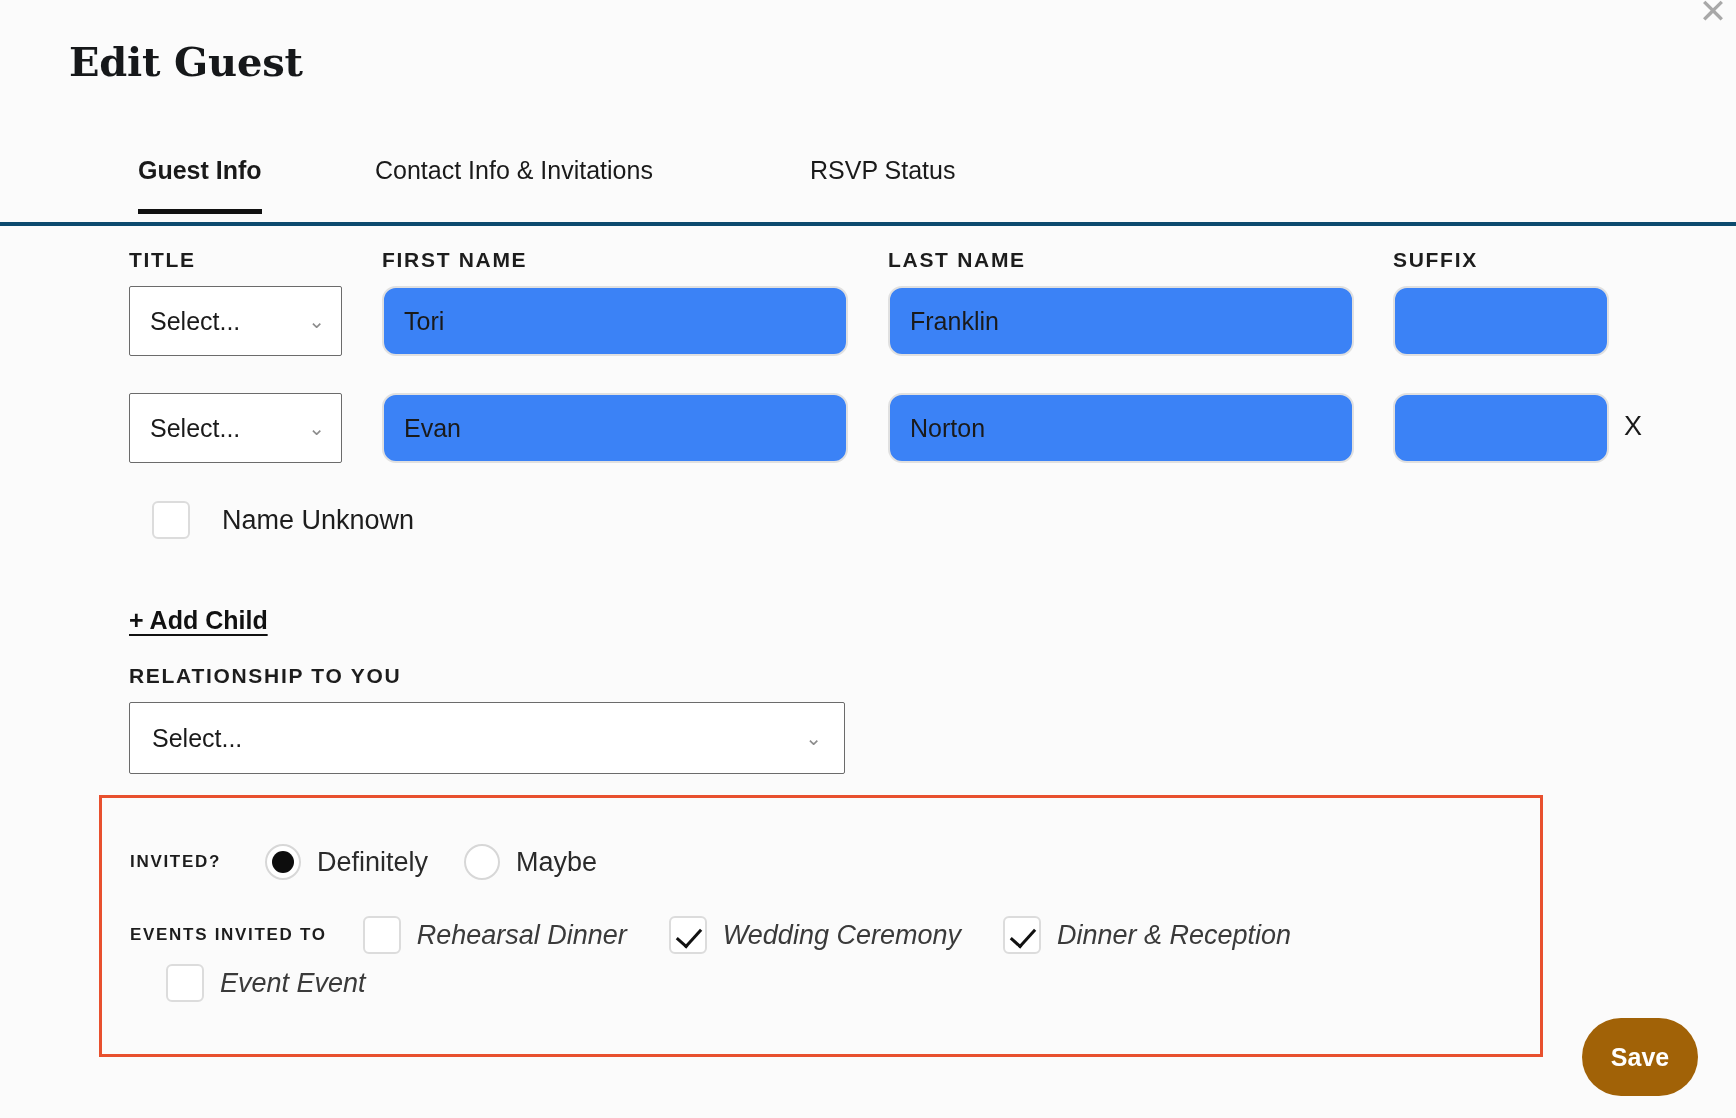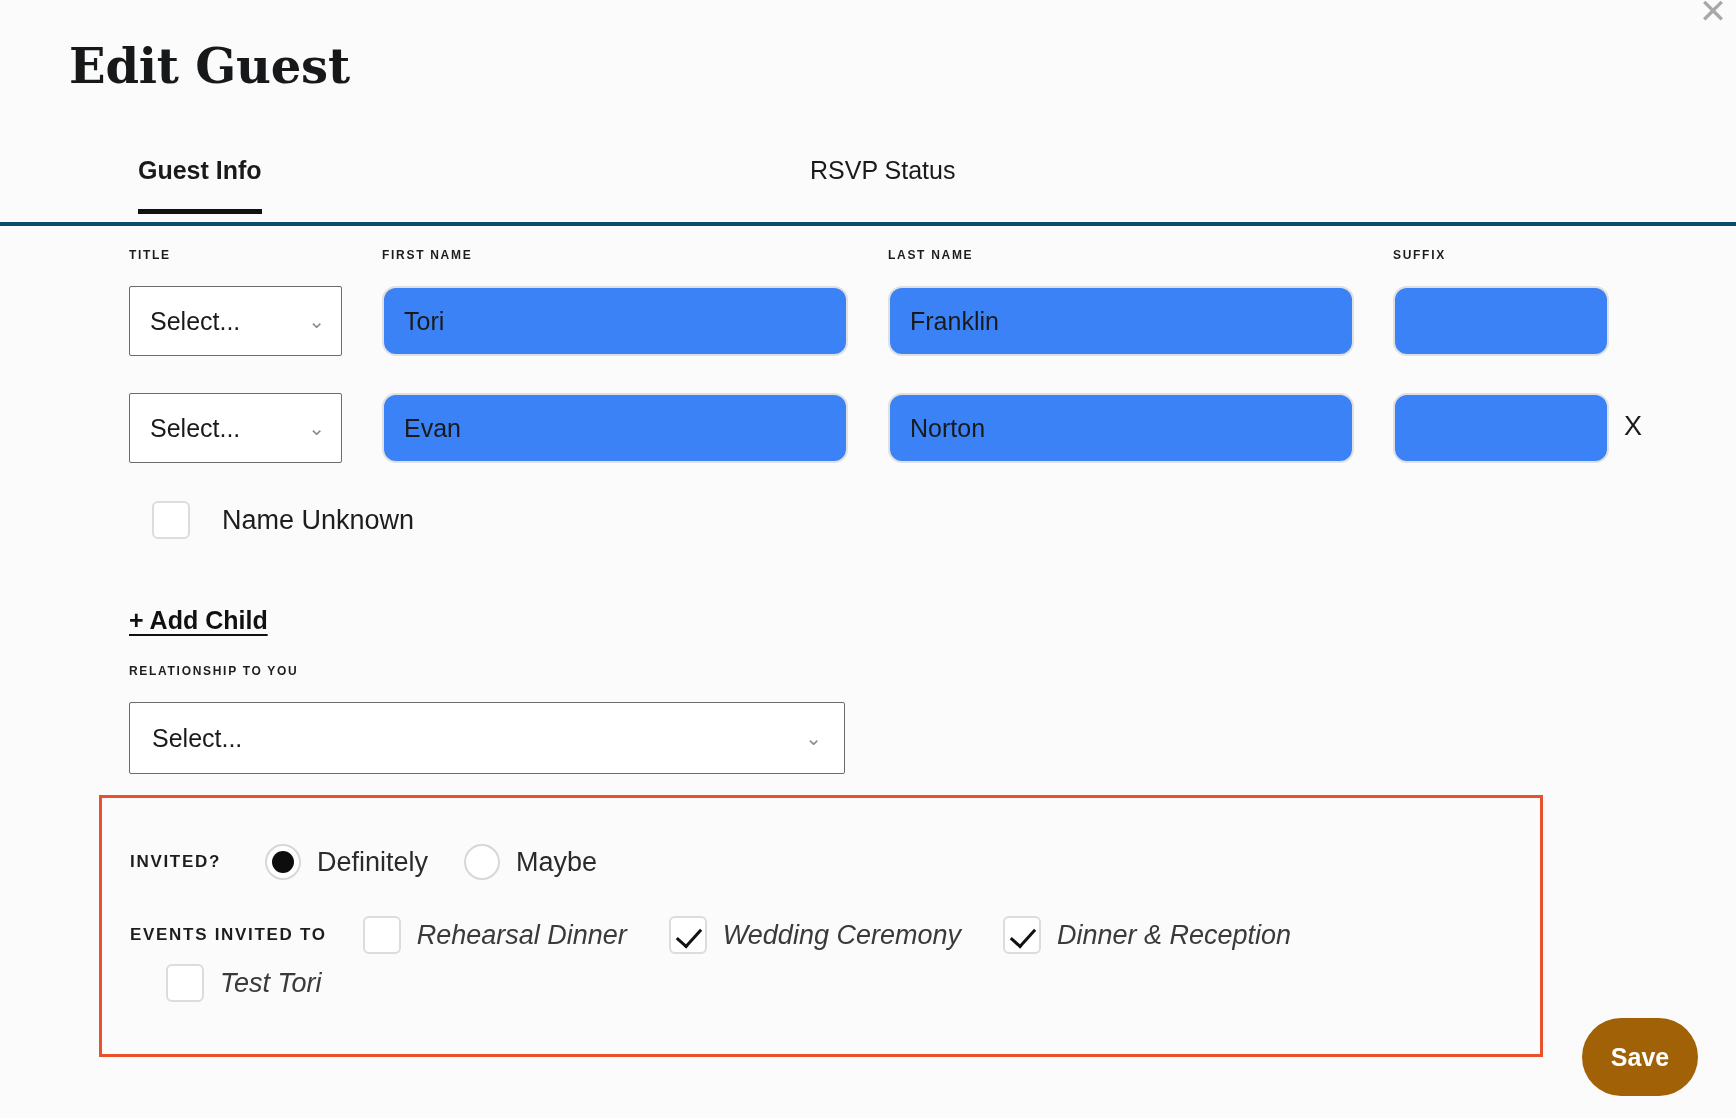--- a/index.html
+++ b/index.html
@@ -34,21 +34,21 @@
     font-family: "Liberation Sans", sans-serif;
     user-select: none;
   }
 
   
   .modal-title {
     position: absolute;
     left: 69px;
     top: 38px;
     font-family: "DejaVu Serif", "Liberation Serif", serif;
-    font-size: 48px;
+    font-size: 40px;
     font-weight: 700;
     letter-spacing: -0.2px;
     color: #16181a;
     margin: 0;
   }
 
   .tabbar {
     position: absolute;
     left: 0;
     top: 140px;
@@ -75,21 +75,21 @@
 
   
   .form-area {
     position: absolute;
     left: 0;
     top: 226px;
     width: 1736px;
   }
 
   .field-label {
-    font-size: 12px;
+    font-size: 21px;
     font-weight: 700;
     letter-spacing: 1.7px;
     color: #1d1d1d;
     text-transform: uppercase;
   }
 
   .label-row { position: absolute; left: 0; top: 22px; width: 1736px; height: 26px; }
   .lbl-title   { position: absolute; left: 129px; }
   .lbl-first   { position: absolute; left: 382px; }
   .lbl-last    { position: absolute; left: 888px; }
@@ -303,20 +303,21 @@
 </style>
 </head>
 <body>
 
 <div class="close-x">✕</div>
 
 <h1 class="modal-title">Edit Guest</h1>
 
 <div class="tabbar">
   <div class="tab tab-0 active">Guest Info</div>
+  <div class="tab tab-1">Contact Info &amp; Invitations</div>
   <div class="tab tab-2">RSVP Status</div>
 </div>
 
 <div class="form-area">
 
   <div class="label-row">
     <span class="field-label lbl-title">TITLE</span>
     <span class="field-label lbl-first">FIRST NAME</span>
     <span class="field-label lbl-last">LAST NAME</span>
     <span class="field-label lbl-suffix">SUFFIX</span>
@@ -383,19 +384,19 @@
       <div class="ev-opt">
         <span class="cbox checked"></span>
         <span class="ev-label">Dinner &amp; Reception</span>
       </div>
     </div>
   </div>
 
   <div class="events-row-2">
     <div class="ev-opt">
       <span class="cbox"></span>
-      <span class="ev-label">Test Tori</span>
+      <span class="ev-label">Event Event</span>
     </div>
   </div>
 
 </div>
 
 <button class="save-btn">Save</button>
 
 </body></html>

